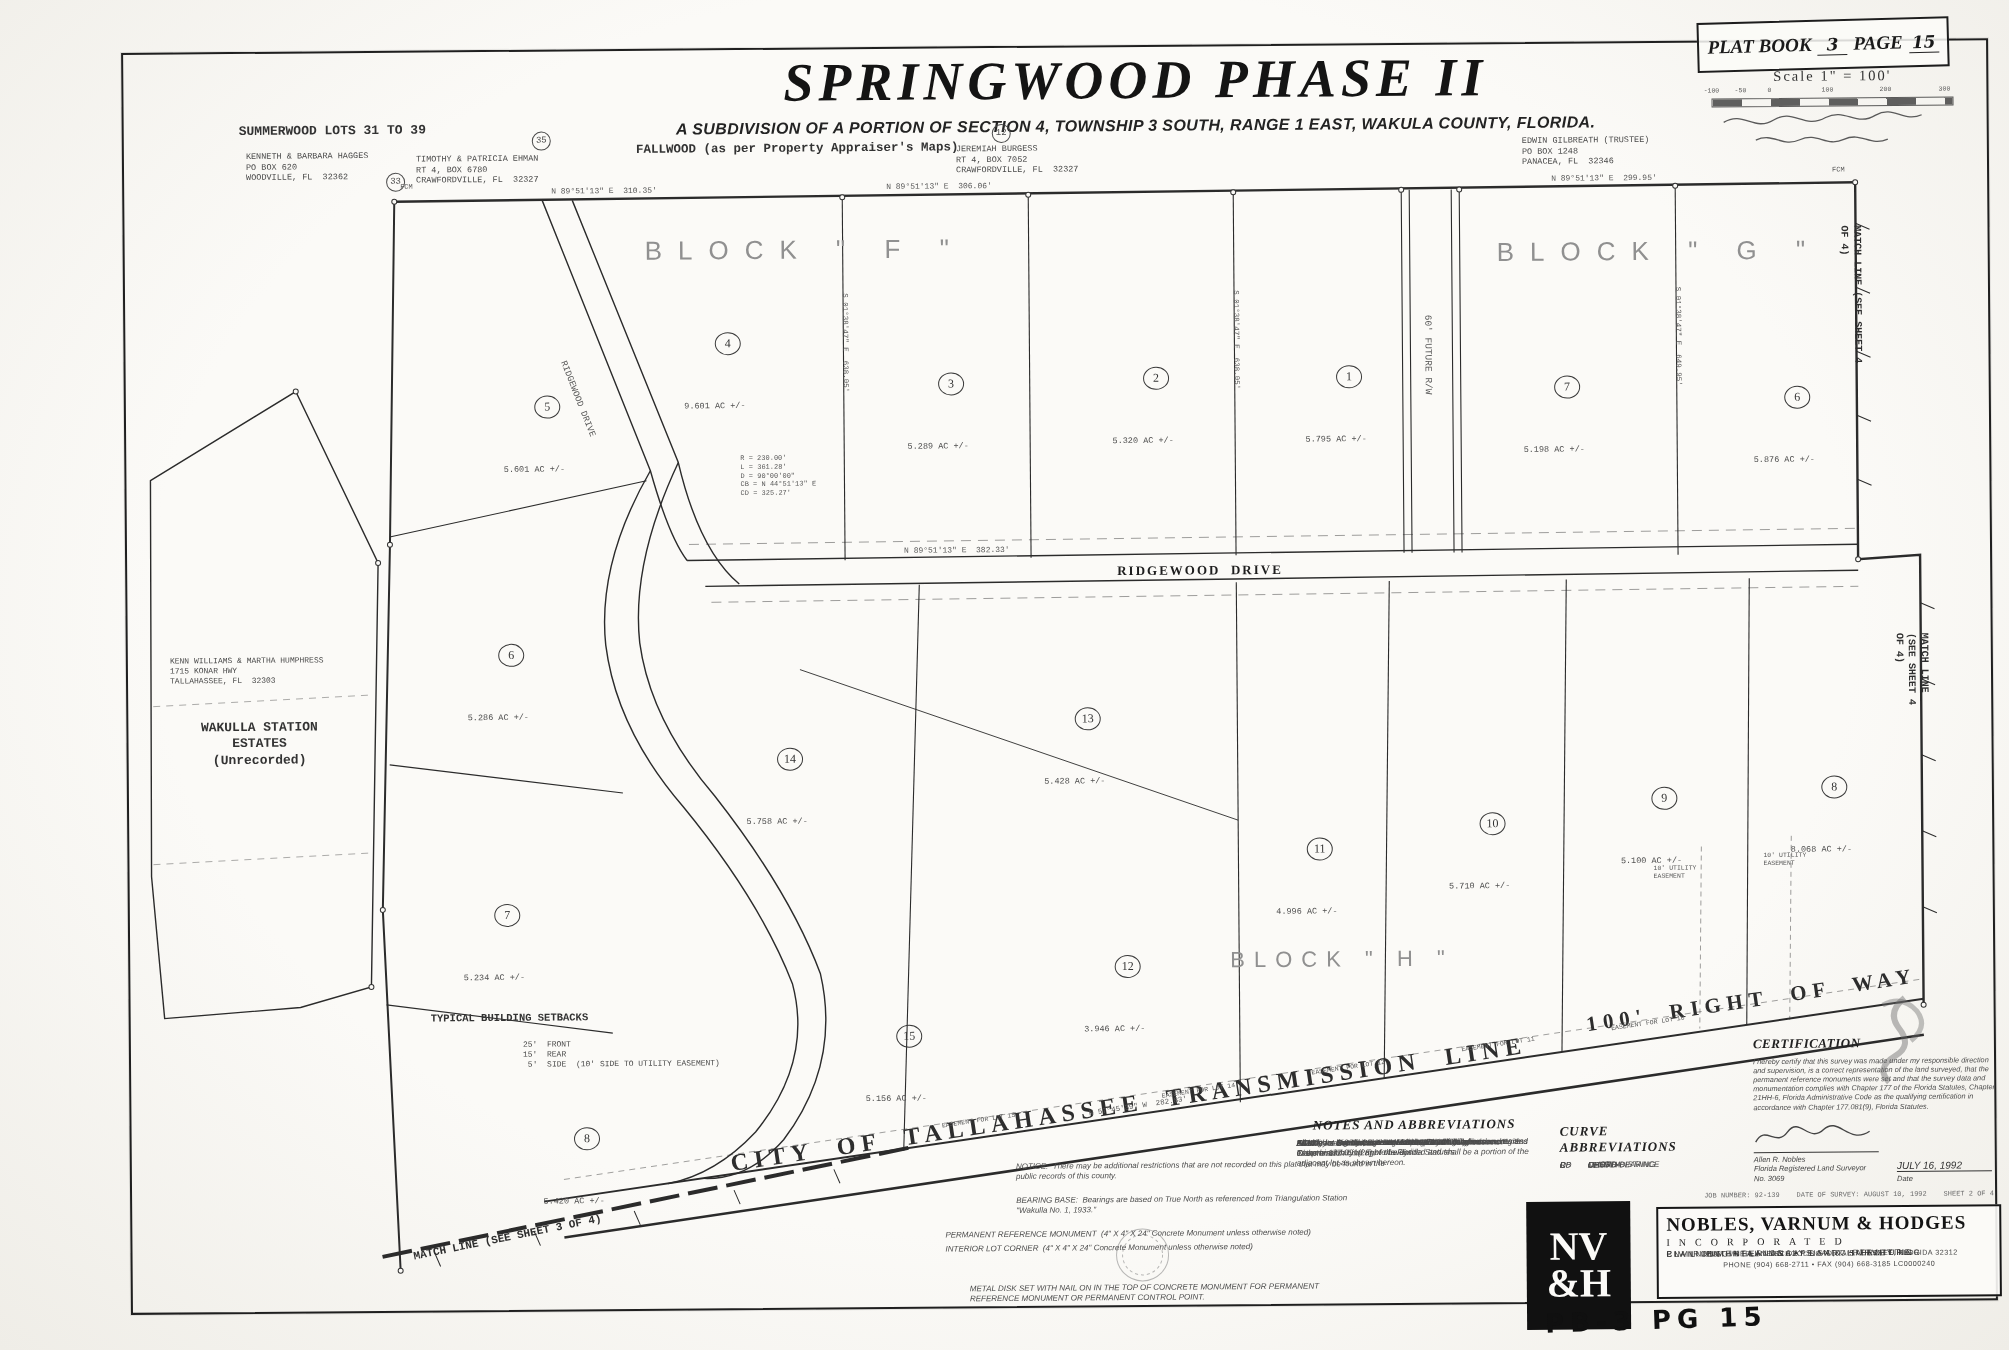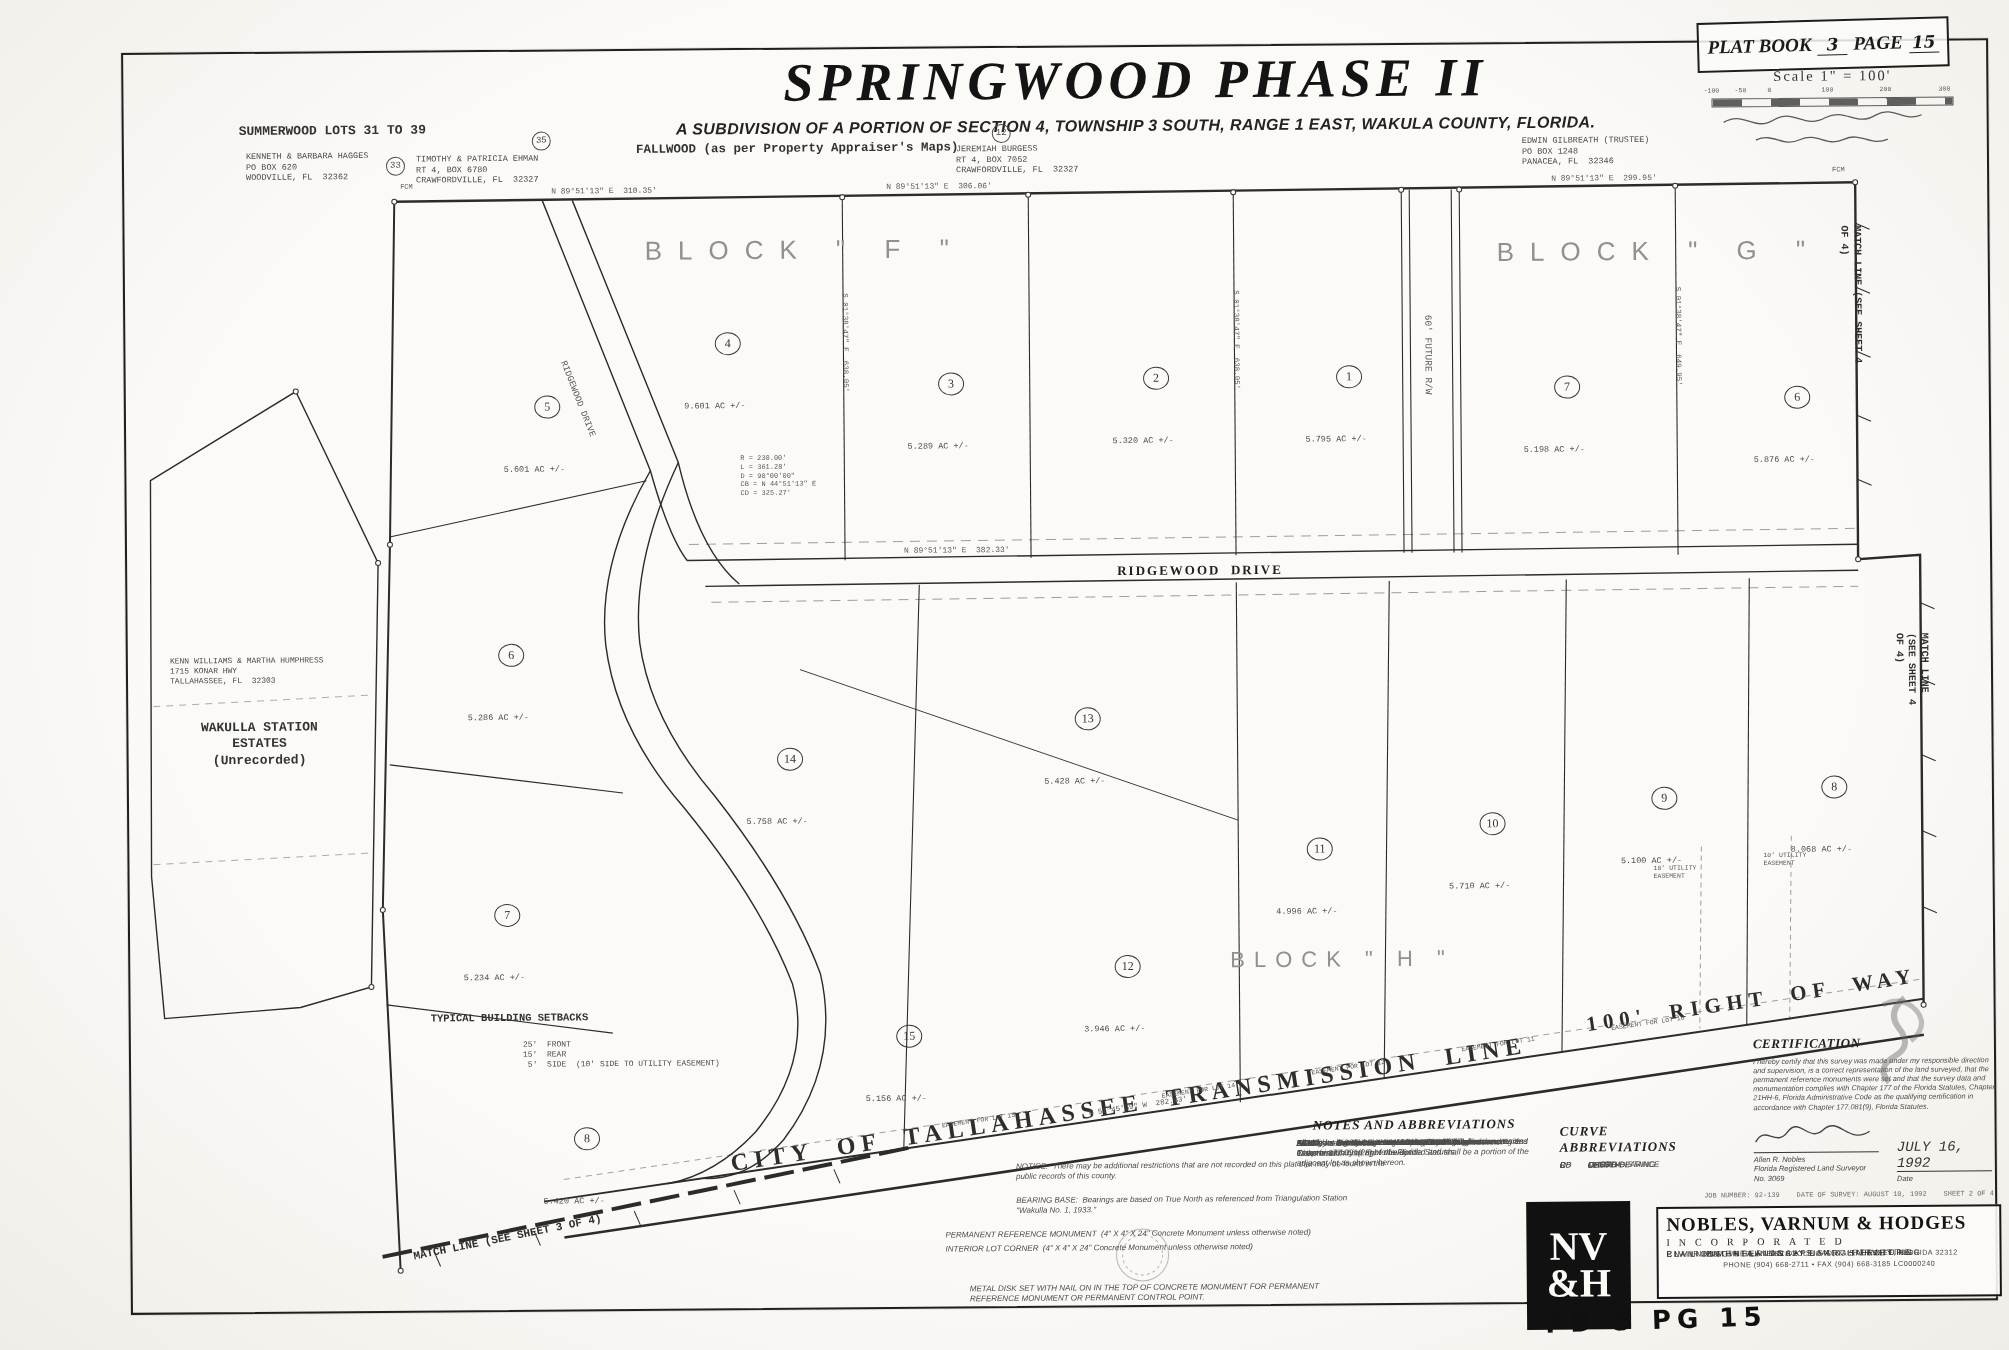--- a/index.html
+++ b/index.html
@@ -65,21 +65,21 @@
   .abbr-k{width:40px;flex:none;}
   #curve-panel .abbr-k{width:28px;}
   #curve-panel h4{text-align:left;}
 
   
   #cert-panel h4{text-align:left;letter-spacing:.5px;}
   #cert-body{font-style:italic;font-size:7.3px;color:#4c4c4c;line-height:1.25;}
   #cert-sig-row{display:flex;margin-top:10px;align-items:flex-end;gap:18px;}
   .sigline{border-bottom:1px solid #333;}
   #cert-name{font-style:italic;font-size:7.5px;color:#444;line-height:1.3;margin-top:2px;}
-  #cert-date{font-family:Liberation Mono, monospace;font-style:italic;font-size:14px;color:#333;}
+  #cert-date{font-family:Liberation Sans, sans-serif;font-style:italic;font-size:10px;color:#333;}
   #cert-date-label{font-style:italic;font-size:7.5px;color:#444;margin-top:2px;}
 
   
   .fieldnote{position:absolute;font-style:italic;font-size:8px;color:#4c4c4c;line-height:1.25;white-space:pre-wrap;}
 
   
   #footer-strip{position:absolute;left:1700px;top:1197px;width:292px;font-family:"Liberation Mono",monospace;
     font-size:7px;color:#6d6d6d;white-space:pre-wrap;}
   #logo-box{position:absolute;left:1522px;top:1206px;width:104px;height:128px;background:#111;
     display:flex;flex-direction:column;align-items:center;justify-content:center;line-height:.92;}
@@ -215,21 +215,21 @@
       <div class="mt tw" style="position: absolute; left: 420px; top: 150px;">TIMOTHY &amp; PATRICIA EHMAN
 RT 4, BOX 6780
 CRAWFORDVILLE, FL  32327</div>
       <div class="mt tw-b" style="position: absolute; left: 640px; top: 140px; font-size: 12.5px;">FALLWOOD (as per Property Appraiser's Maps)</div>
       <div class="mt tw" style="position: absolute; left: 960px; top: 144px;">JEREMIAH BURGESS
 RT 4, BOX 7052
 CRAWFORDVILLE, FL  32327</div>
       <div class="mt tw" style="position: absolute; left: 1526px; top: 140px;">EDWIN GILBREATH (TRUSTEE)
 PO BOX 1248
 PANACEA, FL  32346</div>
-      <div class="mt circ" style="position: absolute; left: 390px; top: 152px;">33</div>
+      <div class="mt circ" style="position: absolute; left: 390px; top: 168px;">33</div>
       <div class="mt circ" style="position: absolute; left: 536px; top: 128px;">35</div>
       <div class="mt circ" style="position: absolute; left: 996px; top: 124px;">12</div>
       <div class="mt block" style="position: absolute; left: 648px; top: 232px; font-size: 26px;">BLOCK " F "</div>
       <div class="mt block" style="position: absolute; left: 1500px; top: 240px; font-size: 26px;">BLOCK " G "</div>
       <div class="mt block block-sm" style="position: absolute; left: 1228px; top: 948px; font-size: 22px;">BLOCK " H "</div>
       <div class="mt road" style="position: absolute; left: 1118px; top: 564px; font-size: 13px;">RIDGEWOOD  DRIVE</div>
       <div class="mt tiny" style="position: absolute; left: 570px; top: 356px; font-size: 9px; transform: rotate(69deg);">RIDGEWOOD DRIVE</div>
       <div class="mt tiny" style="position: absolute; left: 1436px; top: 318px; font-size: 9.5px; transform: rotate(90deg);">60' FUTURE R/W</div>
       <div class="mt match" style="position: absolute; left: 1866px; top: 232px; font-size: 10px; transform: rotate(90deg);">MATCH LINE (SEE SHEET 4 OF 4)</div>
       <div class="mt match" style="position: absolute; left: 1930px; top: 640px; font-size: 10px; transform: rotate(90deg);">MATCH LINE (SEE SHEET 4 OF 4)</div>

